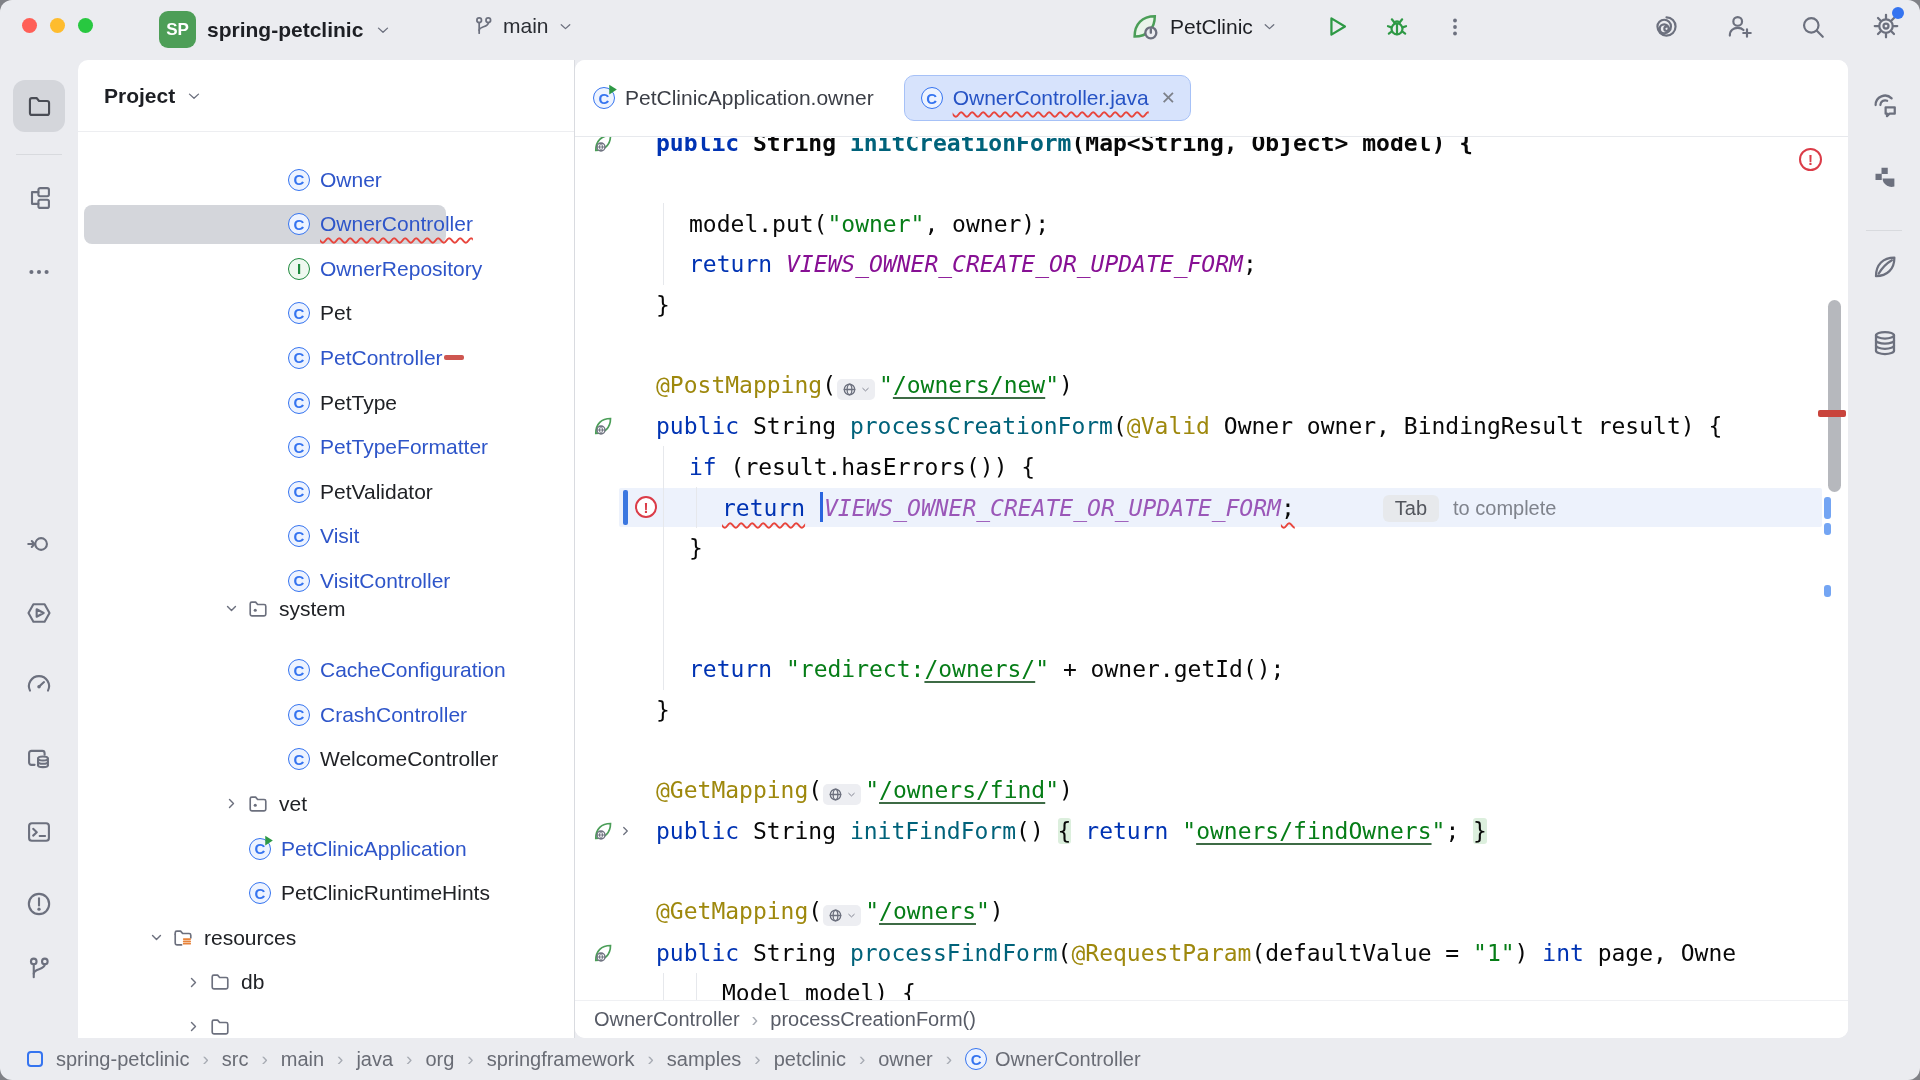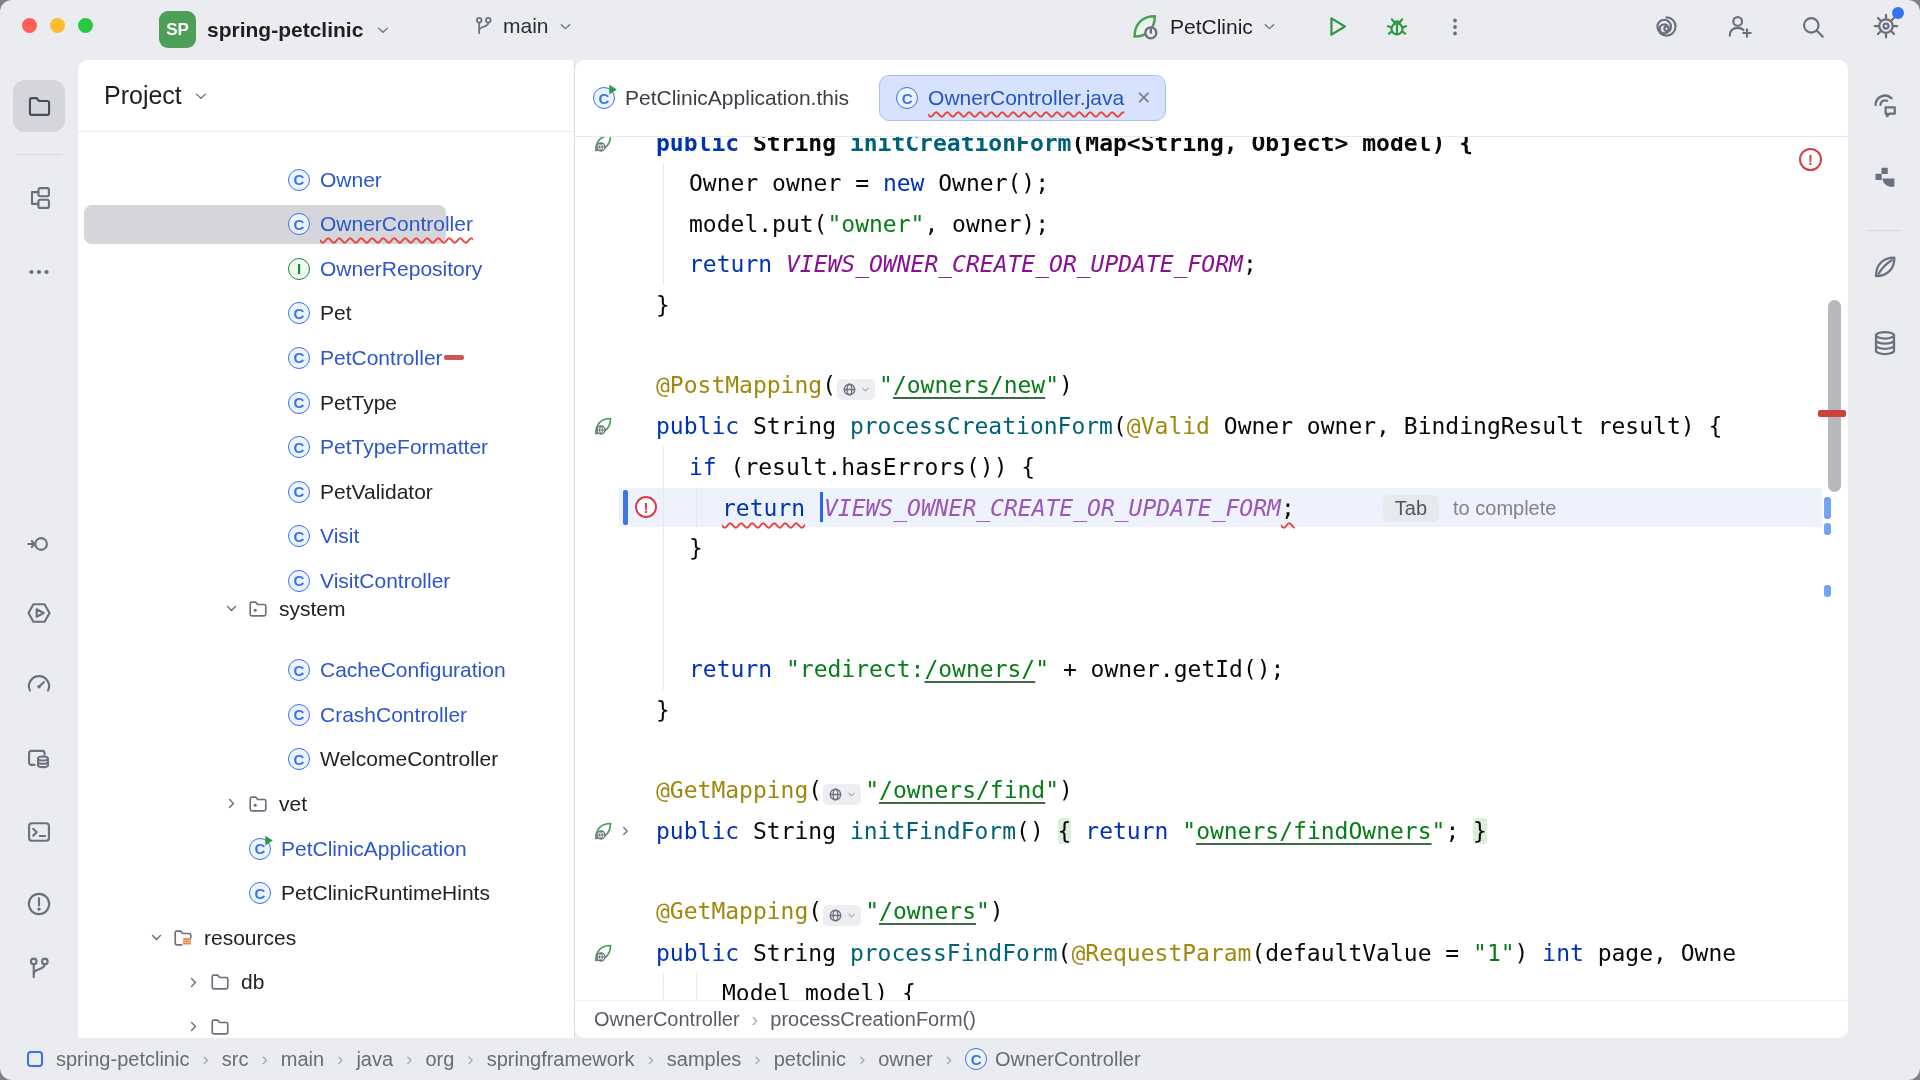--- a/index.html
+++ b/index.html
@@ -30,21 +30,21 @@
   
   .left-stripe{position:absolute;left:0;top:60px;width:78px;height:978px;}
   .stripe-btn{position:absolute;left:13px;width:52px;height:52px;border-radius:12px;display:flex;align-items:center;justify-content:center;}
   .stripe-btn.sel{background:#D4D6DB;}
   .stripe-div{position:absolute;left:16px;width:46px;height:1px;background:#D8DADE;}
 
   
   .project-panel{position:absolute;left:78px;top:60px;width:497px;height:978px;background:#fff;
     border-right:1px solid #D9DBE0;border-radius:10px 0 0 0;overflow:hidden;}
   .panel-header{height:72px;display:flex;align-items:center;padding-left:26px;gap:10px;border-bottom:1px solid #EDEEF1;}
-  .panel-title{font-size:25px;font-weight:400;color:#1d1f24;}
+  .panel-title{font-size:21px;font-weight:700;color:#1d1f24;}
   .tree{position:absolute;left:0;top:72px;right:0;bottom:0;}
   .tree-row{position:absolute;left:0;width:100%;height:45px;display:flex;align-items:center;}
   .sel-pill{position:absolute;left:6px;top:3px;width:362px;height:39px;background:#D4D6DB;border-radius:8px;}
   .row-inner{position:relative;display:flex;align-items:center;height:100%;}
   .chev-box{width:30px;display:flex;justify-content:center;}
   .t-ico{width:24px;height:24px;margin-right:9px;display:flex;align-items:center;justify-content:center;position:relative;}
   .t-label{font-size:21px;white-space:nowrap;}
   .t-dark{color:#202226;}
   .t-blue{color:#2E55C9;}
   .t-err{text-decoration:underline wavy #E8453C 1.5px;text-underline-offset:6px;}
@@ -490,36 +490,35 @@
 
   <div class="editor-card">
     <div class="tabbar">
       <div class="tab plain">
         <span style="position:relative;display:inline-flex;">
           <span class="cicon cls">C</span>
           <svg class="boot-play" width="13" height="13" viewBox="0 0 24 24">
               <path d="M6 3l14 9-14 9z" fill="#2E9945"></path>
             </svg>
         </span>
-        <span class="tab-label">PetClinicApplication.this</span>
+        <span class="tab-label">PetClinicApplication.owner</span>
       </div>
       <div class="tab active">
         <span class="cicon cls">C</span>
         <span class="tab-label">OwnerController.java</span>
         <span class="tab-close">✕</span>
       </div>
     </div>
 
     <div class="codebox" id="codebox">
         <div class="code-line" style="top: -15px;"><span class="g-ico"><svg width="24" height="24" viewBox="0 0 24 24">
               <path d="M19.5 4.5C10.5 4.5 4.8 10 4.8 19.3 13.8 19.3 19.5 13.6 19.5 4.5Z" stroke="#4B9E58" stroke-width="1.7" fill="#fff"></path>
               <circle cx="10" cy="16" r="4" fill="#fff" stroke="#6C707E" stroke-width="1.4"></circle>
               <path d="M6.2 16h7.6M10 12.2a5.6 5.6 0 0 1 0 7.6M10 12.2a5.6 5.6 0 0 0 0 7.6" stroke="#6C707E" stroke-width="1" fill="none"></path>
             </svg></span><span class="ltext" style="padding-left:81px;font-weight:bold;"><span class="c-kw">public </span><span class="c-pl">String </span><span class="c-mth">initCreationForm</span><span class="c-pl">(Map&lt;String, Object&gt; model) {</span></span></div>
-        <div class="code-line" style="top: 25.5px;"><div class="guide" style="left:88px;"></div><span class="ltext" style="padding-left:114px;"><span class="c-pl">Owner owner = </span><span class="c-kw">new</span><span class="c-pl"> Owner();</span></span></div>
         <div class="code-line" style="top: 66px;"><div class="guide" style="left:88px;"></div><span class="ltext" style="padding-left:114px;"><span class="c-pl">model.put(</span><span class="c-str">"owner"</span><span class="c-pl">, owner);</span></span></div>
         <div class="code-line" style="top: 106.5px;"><div class="guide" style="left:88px;"></div><span class="ltext" style="padding-left:114px;"><span class="c-kw">return </span><span class="c-cst">VIEWS_OWNER_CREATE_OR_UPDATE_FORM</span><span class="c-pl">;</span></span></div>
         <div class="code-line" style="top: 147px;"><span class="ltext" style="padding-left:81px;"><span class="c-pl">}</span></span></div>
         <div class="code-line" style="top: 187.5px;"></div>
         <div class="code-line" style="top: 228px;"><span class="ltext" style="padding-left:81px;"><span class="c-ann">@PostMapping</span><span class="c-pl">(</span><span class="inlay"><svg width="17" height="17" viewBox="0 0 24 24">
                 <circle class="st" cx="12" cy="12" r="7.4"></circle>
                 <ellipse class="st" cx="12" cy="12" rx="3.3" ry="7.4"></ellipse>
                 <path class="st" d="M4.6 12h14.8"></path>
               </svg><svg width="11" height="11" viewBox="0 0 24 24">
                 <path class="st" d="M6 9.5l6 5.5 6-5.5"></path>

